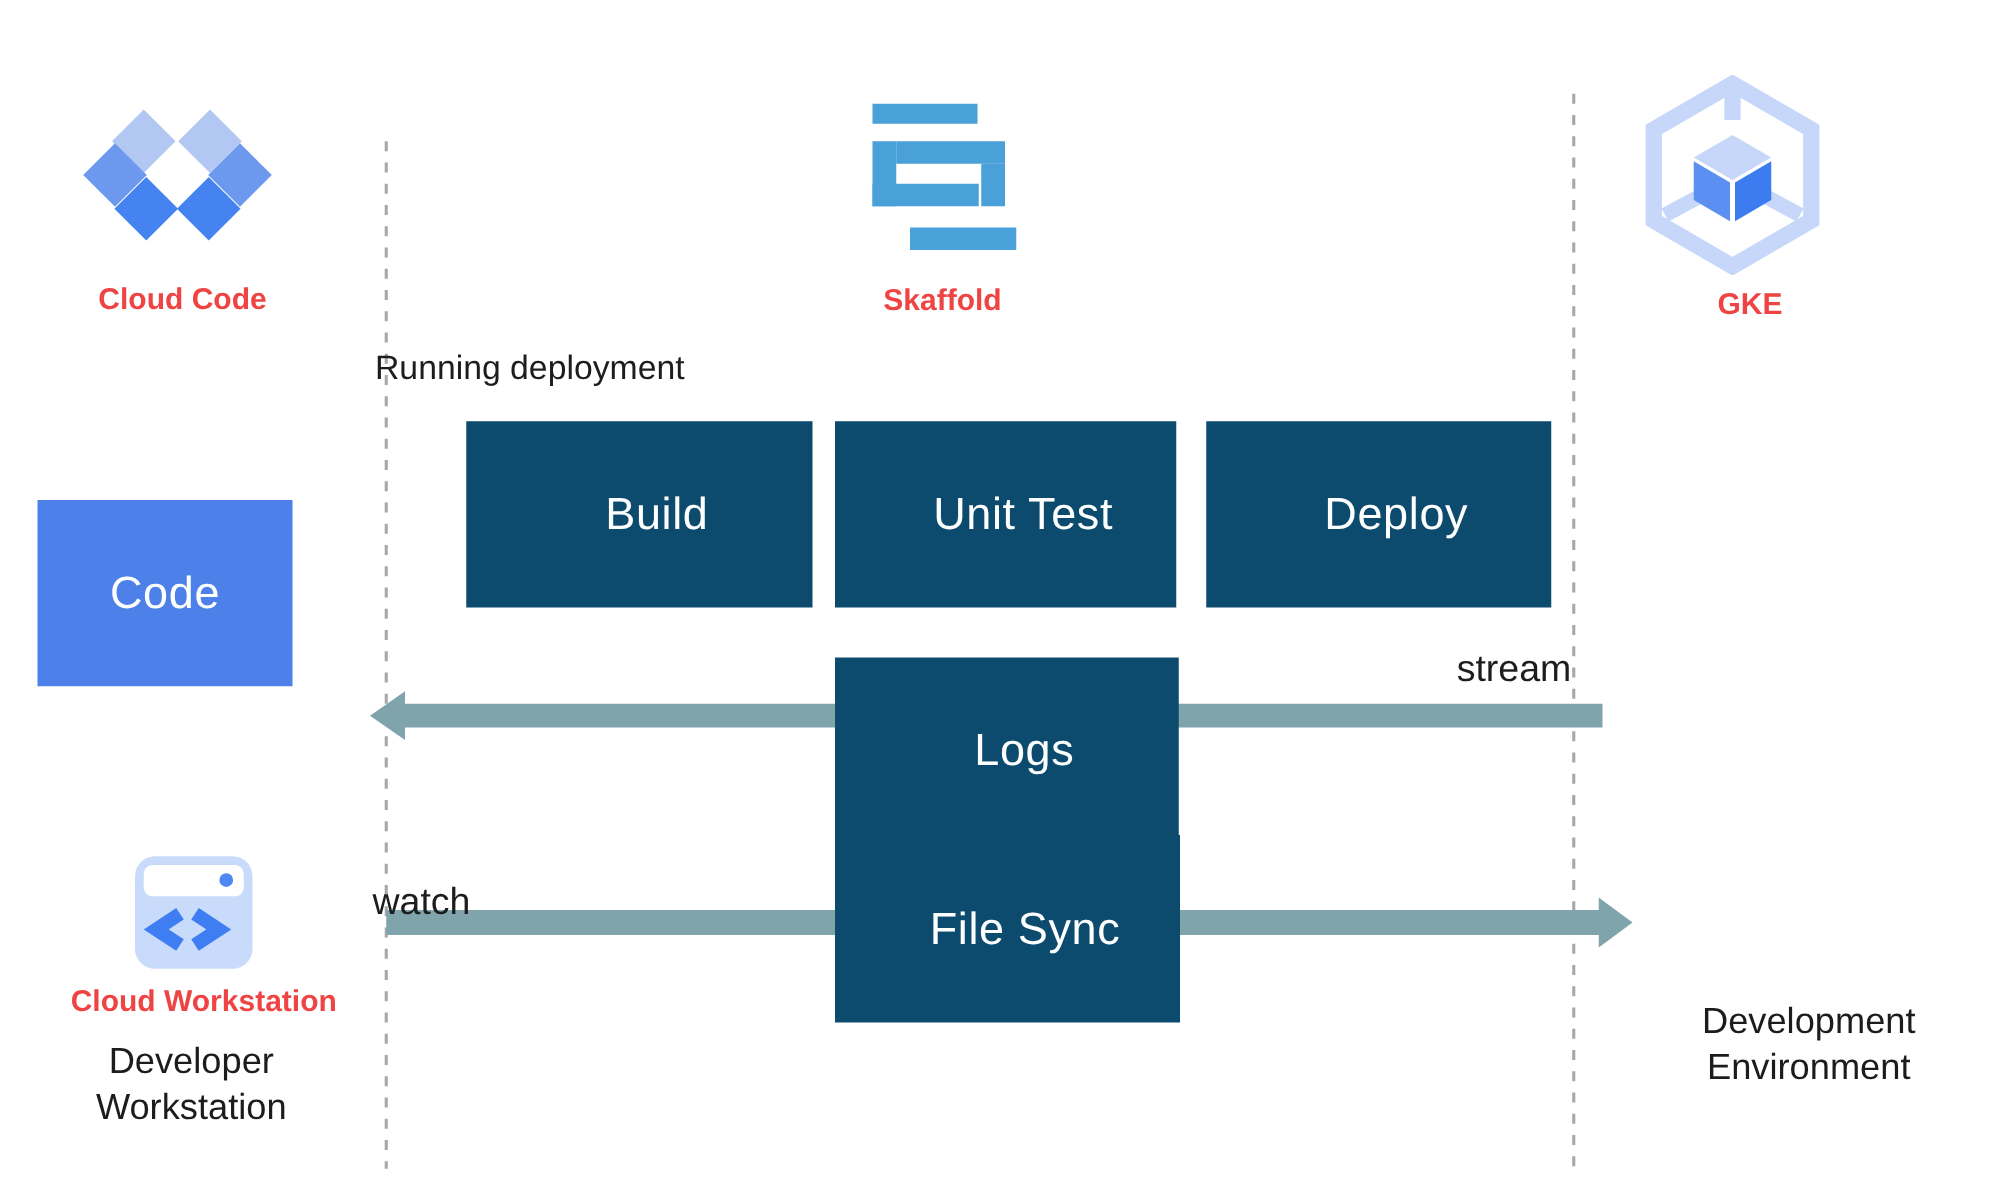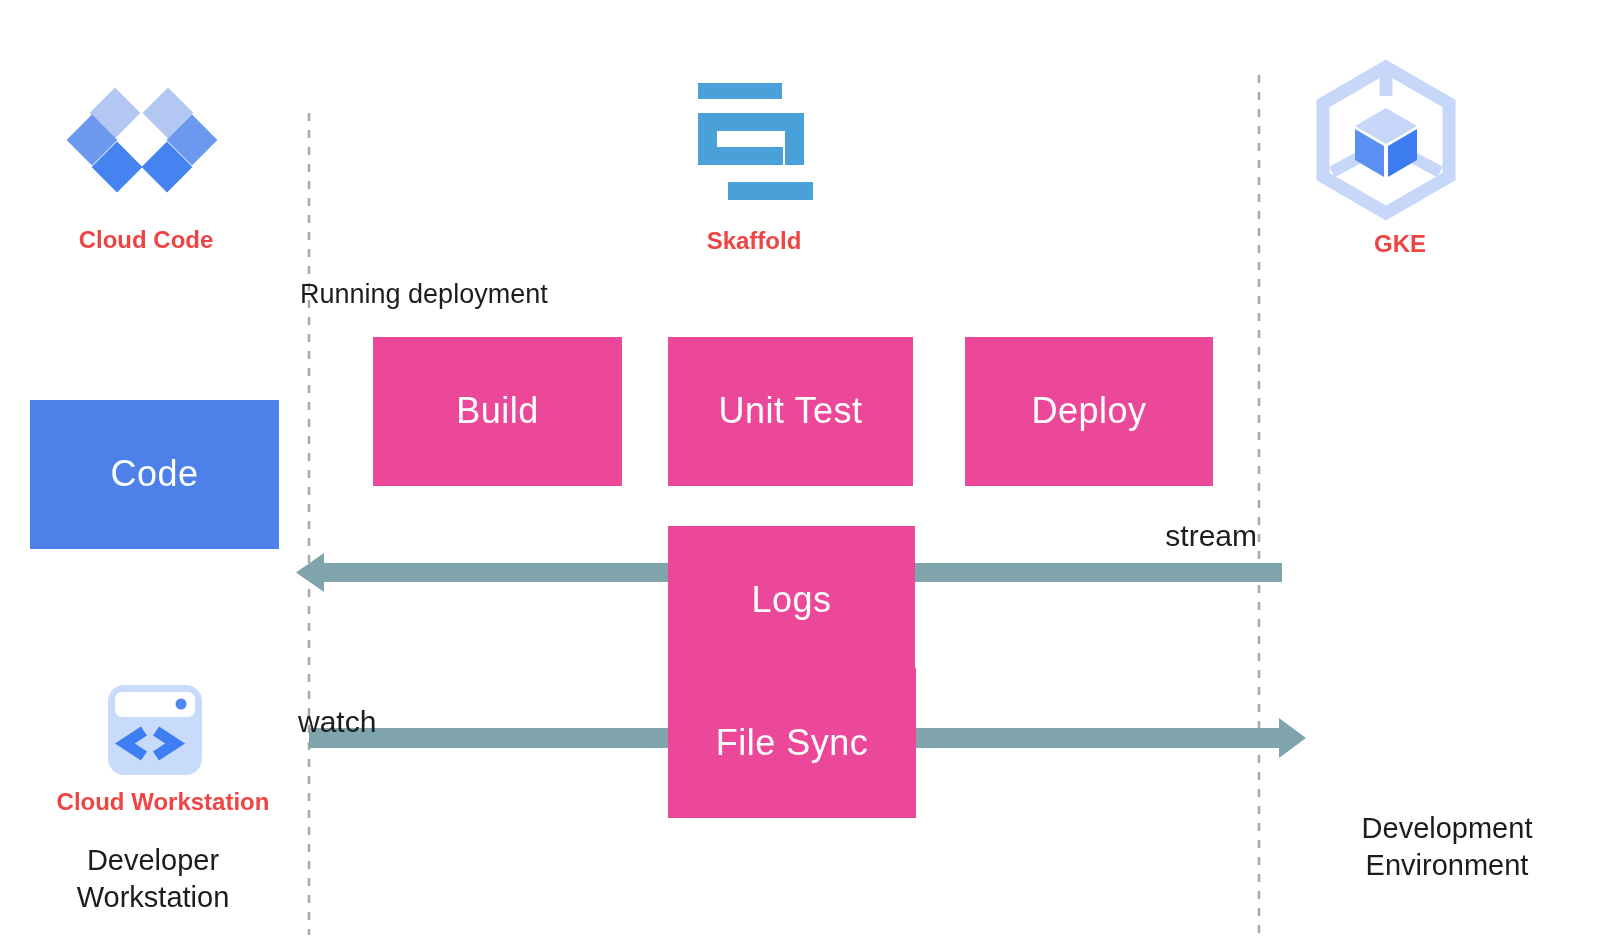--- a/index.html
+++ b/index.html
@@ -7,28 +7,28 @@
     position:relative;width:1600px;height:948px;overflow:hidden;background:#ffffff;
     font-family:"Liberation Sans", sans-serif;
   }
   svg{display:block;}
   
   .node{
     position:absolute;display:flex;align-items:center;justify-content:center;
     color:#fdfefe;font-size:36px;font-weight:400;letter-spacing:0.5px;
     text-align:center;line-height:1.35;z-index:2;
   }
-  .node.teal{background:#ec4899;}
+  .node.teal{background:#0c4a6e;padding-left:28px;}
   .node.blue{background:#4d80e8;}
   
   .annot{position:absolute;color:#1d1d1d;font-size:30px;z-index:3;white-space:nowrap;}
   
   .caption{position:absolute;color:#ef4444;font-size:24px;font-weight:700;text-align:center;z-index:3;}
   
-  .footer-label{position:absolute;color:#1c1c1c;font-size:29px;text-align:center;line-height:1.28;z-index:3;margin-top:11px;}
+  .footer-label{position:absolute;color:#1c1c1c;font-size:29px;text-align:center;line-height:1.28;z-index:3;}
   #bg-layer{position:absolute;left:0;top:0;z-index:1;}
   .logo{position:absolute;z-index:2;}
 </style>
 </head>
 <body>
 
 <div id="canvas">
 
   <svg id="bg-layer" width="1600" height="948" viewBox="0 0 1600 948">
     <g>
@@ -87,21 +87,21 @@
     <polygon points="80,48 111,66 80,84 49,66" fill="#c6d7f9"></polygon>
     <polygon points="49,69 78,86 78,117 49,100" fill="#5b8ff2"></polygon>
     <polygon points="111,69 82,86 82,117 111,100" fill="#3d7cf0"></polygon>
   </svg>
   <div class="caption" style="left:1300px;top:230px;width:200px;">GKE</div>
 
   <div class="annot" style="left:300px;top:279px;font-size:27px;">Running deployment</div>
   <div class="annot" style="left:1057px;top:519px;width:200px;text-align:right;">stream</div>
   <div class="annot" style="left:298px;top:685px;margin-top:20px;">watch</div>
 
-  <div class="node blue" style="left:30px;top:400px;width:249px;height:149px;">Code</div>
+  <div class="node blue" style="left:30px;top:400px;width:204px;height:149px;">Code</div>
 
   <div class="node teal" style="left:373px;top:337px;width:249px;height:149px;">Build</div>
 
   <div class="node teal" style="left:668px;top:337px;width:245px;height:149px;">Unit Test</div>
 
   <div class="node teal" style="left:965px;top:337px;width:248px;height:149px;">Deploy</div>
 
   <div class="node teal" style="left:668px;top:498px;width:247px;height:148px;margin-top:28px;">Logs</div>
 
   <div class="node teal" style="left:668px;top:668px;width:248px;height:150px;">File Sync</div>

